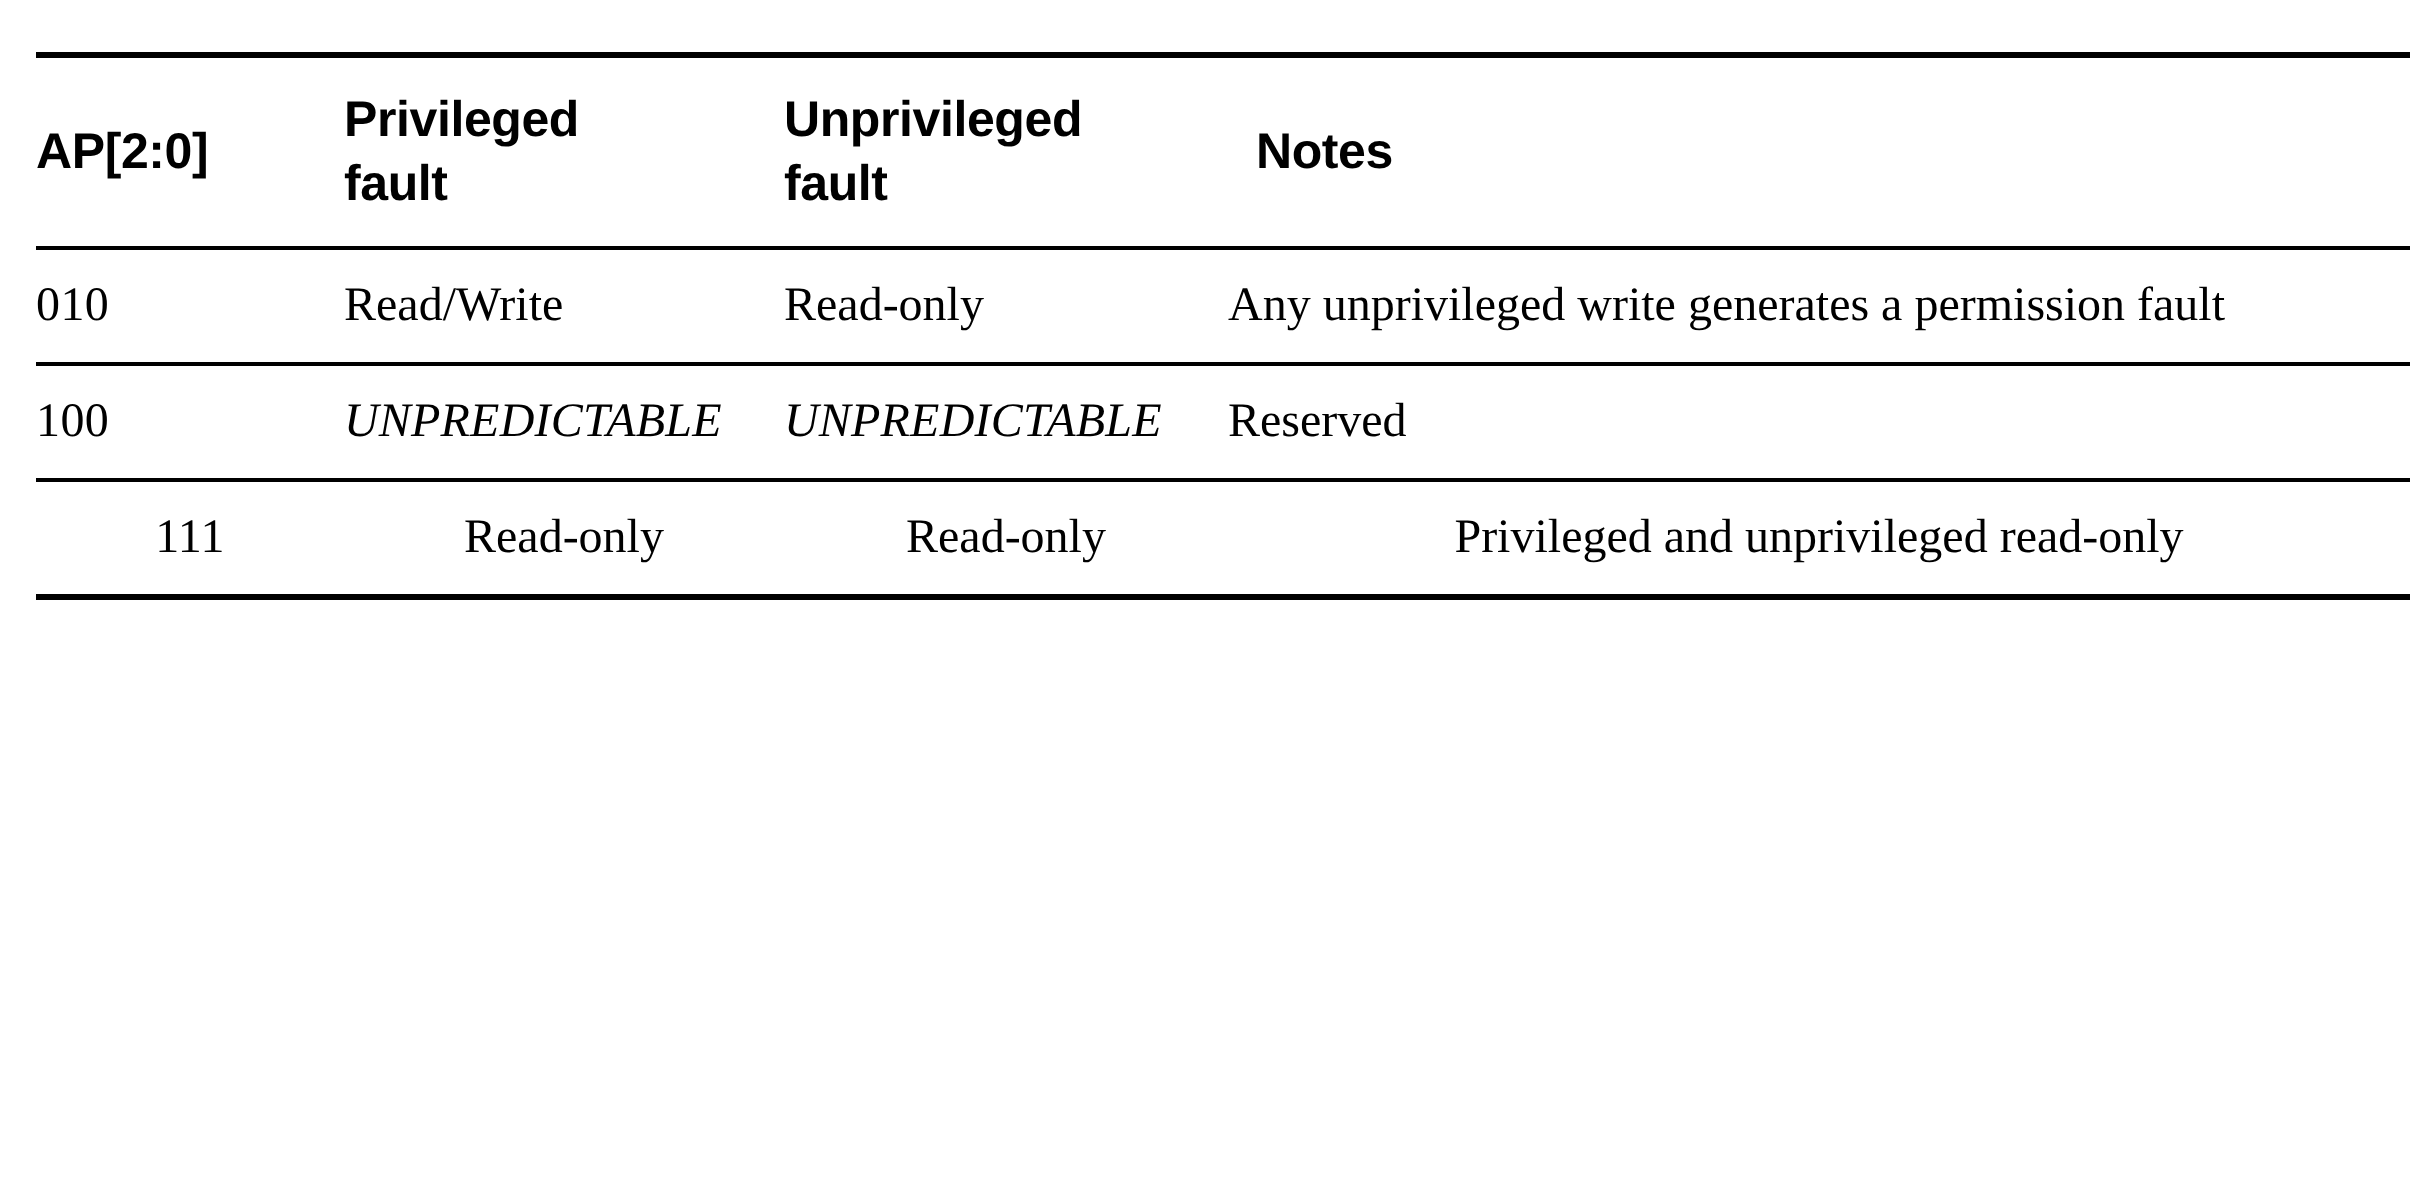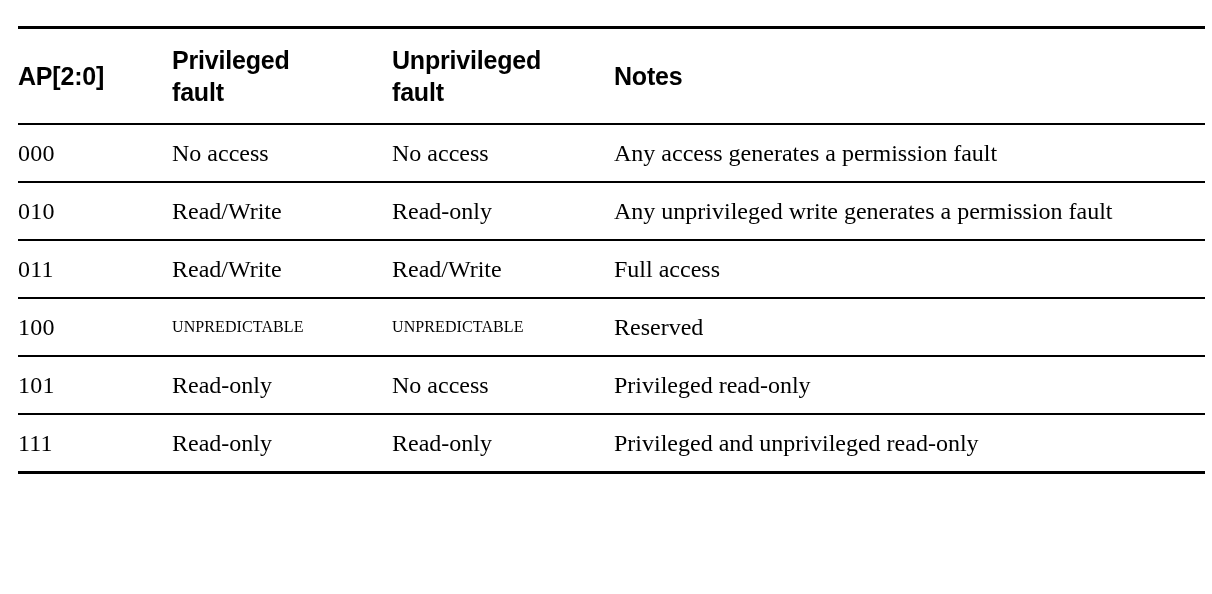--- a/index.html
+++ b/index.html
@@ -39,58 +39,60 @@
   
   table.perm-table thead tr.header-row th {
     border-top: 3px solid #000000;
     border-bottom: 2px solid #000000;
   }
   table.perm-table tbody tr td {
     border-bottom: 2px solid #000000;
   }
   table.perm-table tbody tr:last-child td {
     border-bottom: 3px solid #000000;
+    text-align: center;
   }
 
   
   th.hcell {
     font-family: "Liberation Sans", "DejaVu Sans", sans-serif;
     font-weight: bold;
     font-size: 25px;
     line-height: 1.28;
     text-align: left;
     vertical-align: middle;
     height: 94px;
     padding: 0;
     letter-spacing: -0.2px;
   }
   th.hcell .hlabel {
     display: block;
     max-width: 12ch;
   }
-  th.h-notes .hlabel { max-width: none; }
+  th.h-notes .hlabel { max-width: none; margin-left: 14px; }
 
   
   td.bcell {
     font-family: "Liberation Serif", "DejaVu Serif", serif;
     font-weight: normal;
     font-size: 24px;
     line-height: 1.1;
     text-align: left;
     vertical-align: middle;
     height: 56px;
     padding: 0;
     white-space: nowrap;
   }
   td.bcell.ap-col { letter-spacing: 0.2px; }
 
   
   td.bcell.unpredictable {
-    font-size: 16px;
+    font-size: 24px;
     letter-spacing: 0.1px;
+    font-style: italic;
   }
 </style>
 </head>
 <body>
 
 <div class="table-wrap">
   <table class="perm-table">
     <colgroup>
       <col class="c-ap">
       <col class="c-priv">
@@ -108,55 +110,37 @@
         <th class="hcell h-unpriv">
           <span class="hlabel">Unprivileged fault</span>
         </th>
         <th class="hcell h-notes">
           <span class="hlabel">Notes</span>
         </th>
       </tr>
     </thead>
     <tbody>
 
-      <tr>
-        <td class="bcell ap-col">000</td>
-        <td class="bcell">No access</td>
-        <td class="bcell">No access</td>
-        <td class="bcell">Any access generates a permission fault</td>
-      </tr>
 
 
       <tr>
         <td class="bcell ap-col">010</td>
         <td class="bcell">Read/Write</td>
         <td class="bcell">Read-only</td>
         <td class="bcell">Any unprivileged write generates a permission fault</td>
       </tr>
 
-      <tr>
-        <td class="bcell ap-col">011</td>
-        <td class="bcell">Read/Write</td>
-        <td class="bcell">Read/Write</td>
-        <td class="bcell">Full access</td>
-      </tr>
 
       <tr>
         <td class="bcell ap-col">100</td>
         <td class="bcell unpredictable">UNPREDICTABLE</td>
         <td class="bcell unpredictable">UNPREDICTABLE</td>
         <td class="bcell">Reserved</td>
       </tr>
 
-      <tr>
-        <td class="bcell ap-col">101</td>
-        <td class="bcell">Read-only</td>
-        <td class="bcell">No access</td>
-        <td class="bcell">Privileged read-only</td>
-      </tr>
 
 
       <tr>
         <td class="bcell ap-col">111</td>
         <td class="bcell">Read-only</td>
         <td class="bcell">Read-only</td>
         <td class="bcell">Privileged and unprivileged read-only</td>
       </tr>
 
     </tbody>

